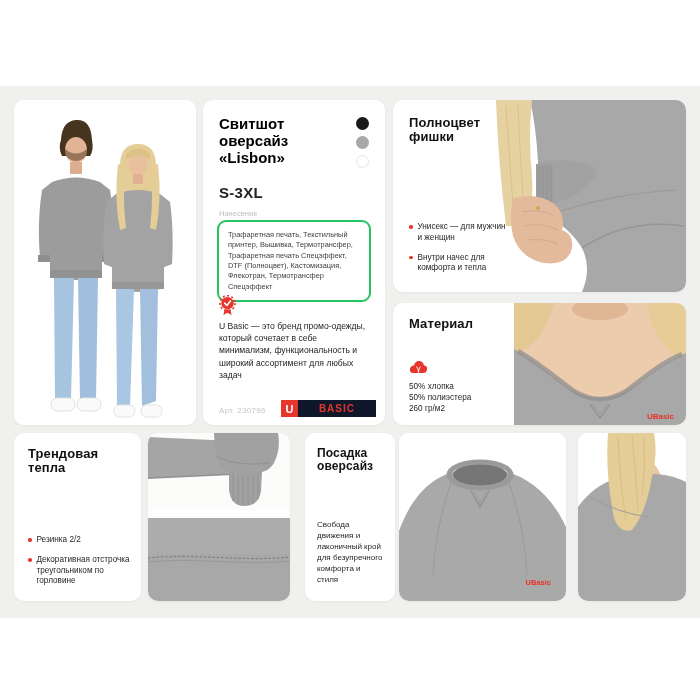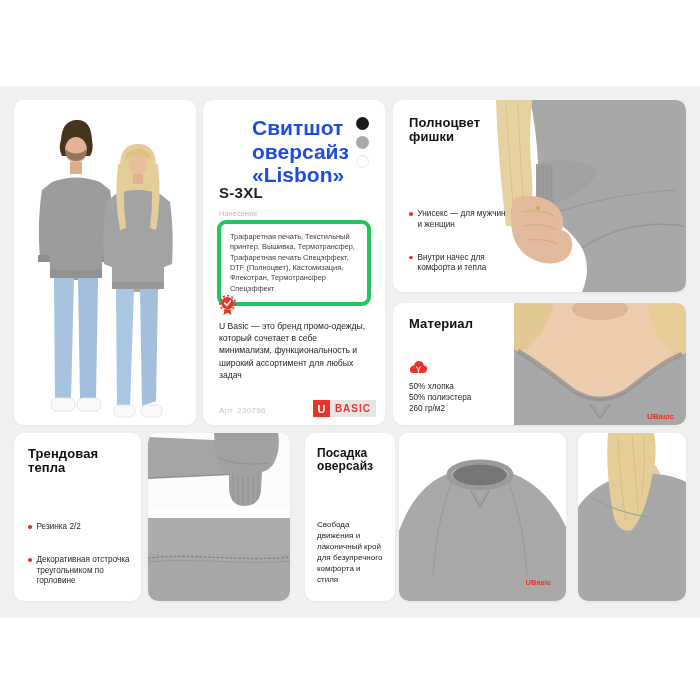--- a/index.html
+++ b/index.html
@@ -9,40 +9,40 @@
     font-family:"Liberation Sans","DejaVu Sans",sans-serif; color:#1b1b1b; overflow:hidden;
   }
   .band { position:absolute; left:0; top:86px; width:700px; height:532px; background:#f0f0ee; }
   .card {
     position:absolute; background:#ffffff; border-radius:10px;
     box-shadow:0 1px 3px rgba(30,30,30,0.05);
   }
   .photo-card { overflow:hidden; }
   .h-card { font-weight:800; font-size:13px; line-height:1.1; letter-spacing:.1px; color:#121212; }
   .bullets { position:absolute; display:flex; flex-direction:column; gap:9px; }
-  .bullet { display:flex; gap:5px; font-size:8.2px; line-height:1.3; color:#1f1f1f; font-weight:500;margin-top:13px; }
+  .bullet { display:flex; gap:5px; font-size:8.2px; line-height:1.3; color:#1f1f1f; font-weight:500; }
   .bullet .dot { flex:0 0 auto; width:3.5px; height:3.5px; border-radius:50%; background:#e6352b; margin-top:3px; }
   
-  .title { position:absolute; left:16px; top:16px; width:120px; font-weight:800; font-size:21px; line-height:1.12; color:#1d4ed8;margin-left:33px; }
+  .title { position:absolute; left:16px; top:16px; width:120px; font-weight:800; font-size:15px; line-height:1.12; color:#000000; }
   .swatches { position:absolute; right:16px; top:17px; display:flex; flex-direction:column; gap:6px; }
   .swatch { width:13px; height:13px; border-radius:50%; }
   .swatch.s-black { background:#191919; }
   .swatch.s-gray { background:#a8a8a8; }
   .swatch.s-white { background:#ffffff; border:1px solid #e6e6e4; }
   .size-range { position:absolute; left:16px; top:84px; font-size:15px; font-weight:600; color:#222; letter-spacing:.3px; }
   .print-label { position:absolute; left:16px; top:109px; font-size:7.5px; color:#bcbcbc; }
   .methods-box {
-    position:absolute; left:14px; top:120px; width:154px; border:4px solid #22c55e; border-radius:9px;
+    position:absolute; left:14px; top:120px; width:154px; border:2px solid #22c55e; border-radius:9px;
     padding:8px 9px; font-size:7.4px; line-height:1.4; color:#3d3d3d;
   }
   .brand-text { position:absolute; left:16px; top:220px; width:152px; font-size:8.6px; line-height:1.42; color:#1e1e1e; font-weight:500; }
   .article { position:absolute; left:16px; bottom:10px; font-size:8px; color:#c6c6c6; letter-spacing:.3px; }
   .logo { position:absolute; right:9px; bottom:8px; display:flex; }
   .logo-u { width:17px; height:17px; background:#e6352b; color:#fff; font-weight:800; font-size:11px; display:flex; align-items:center; justify-content:center; }
-  .logo-basic { height:17px; background:#e5e5e5; color:#e6352b; font-weight:800; font-size:10px; letter-spacing:1px; display:flex; align-items:center; padding:0 5px; }
+  .logo-basic { height:17px; background:#0f172a; color:#e6352b; font-weight:800; font-size:10px; letter-spacing:1px; display:flex; align-items:center; padding:0 21px; }
   .award-icon { position:absolute; left:15px; top:195px; }
   .material-icon { position:absolute; left:16px; top:57px; }
   .material-lines { position:absolute; left:16px; top:78px; font-size:8.2px; line-height:1.35; color:#1f1f1f; font-weight:500; }
   .fit-text { position:absolute; left:12px; bottom:16px; width:66px; font-size:8px; line-height:1.38; color:#1f1f1f; font-weight:500; }
   .photo-abs { position:absolute; }
   svg text { font-family:"Liberation Sans","DejaVu Sans",sans-serif; }
 </style>
 </head>
 <body>
 

